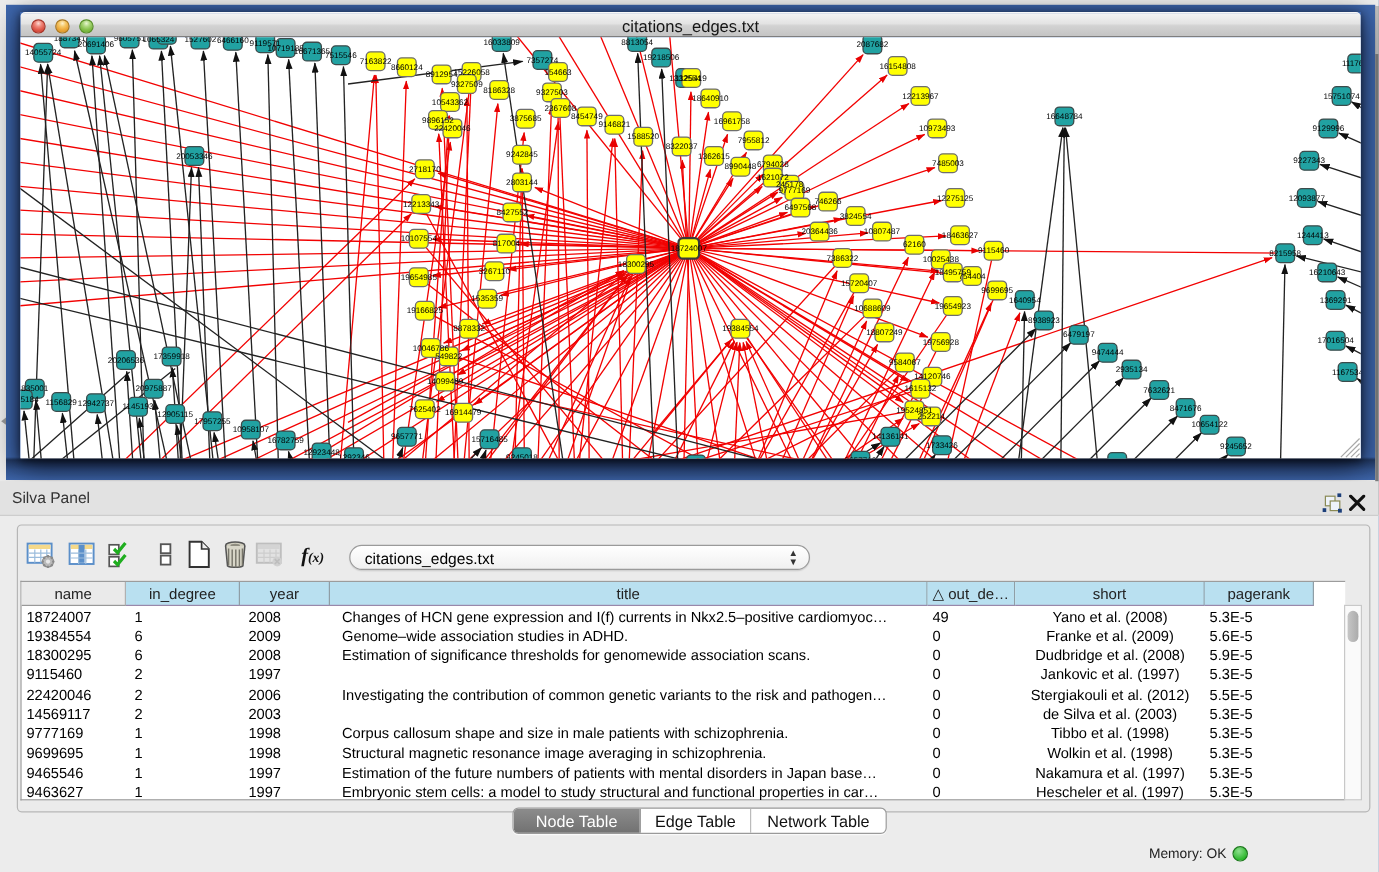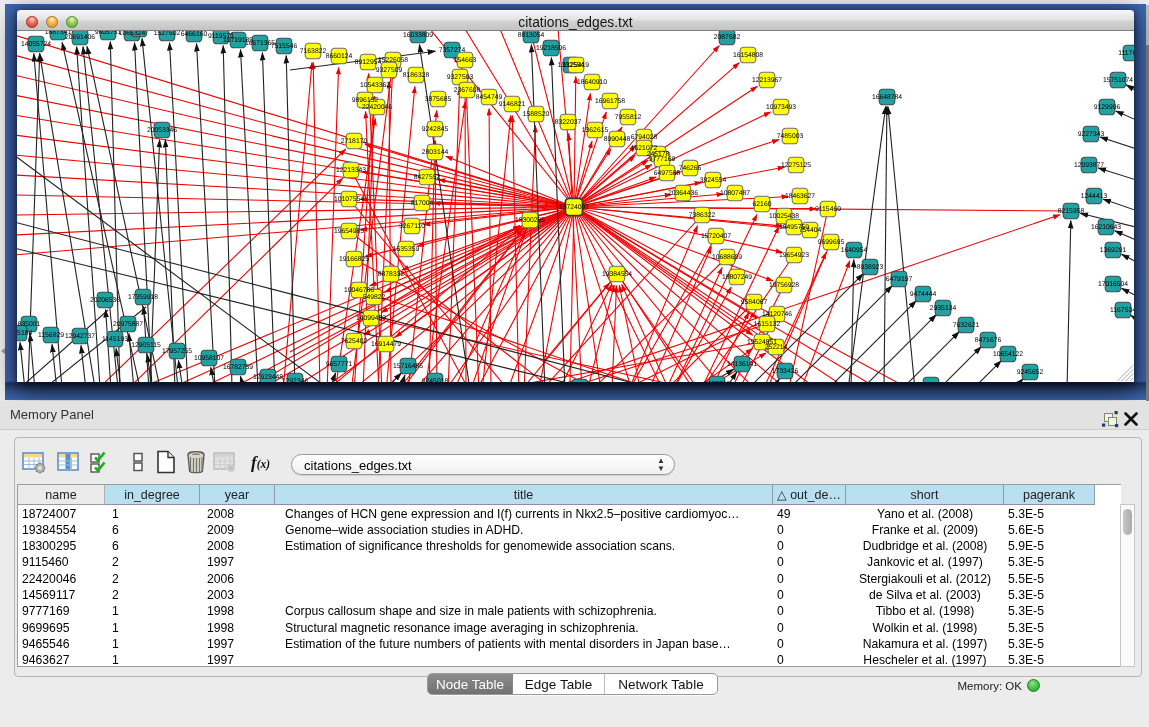--- a/index.html
+++ b/index.html
@@ -35,24 +35,24 @@
 .hc {position:absolute;top:0;height:20px;background:#b9e0f0;border-right:1px solid #8f9ea6;border-bottom:1px solid #98a;font-size:12.5px;text-align:center;line-height:20px;color:#222}
 .hname {background:#eaeaea;border-right:1px solid #b0b0b0;border-bottom:1px solid #999}
 #rowswrap {position:absolute;left:0;top:20px;width:1104px;height:162px;overflow:hidden}
 .row {position:absolute;left:0;width:1104px;height:16.3px}
 .rc {position:absolute;top:1.5px;font-size:12.2px;color:#000;white-space:nowrap;overflow:hidden}
 .ctr {text-align:center}
 #vsb {position:absolute;left:1105px;top:66px;width:15px;height:163px;background:#fafafa;border:1px solid #c8c8c8}
 #vsb .th {position:absolute;left:2px;top:4px;width:9px;height:26px;background:linear-gradient(90deg,#c6c6c6,#ababab);border-radius:5px}
 #tabs {position:absolute;left:427px;top:673px;height:22px;display:flex;border:1px solid #9a9a9a;border-radius:5px;overflow:hidden;background:#fff;box-shadow:0 1px 0 rgba(255,255,255,.7)}
 .seg {height:22px;line-height:21px;font-size:13.5px;color:#111;text-align:center}
-.seg.s1 {width:85px;background:linear-gradient(180deg,#8c8c8c,#6f6f6f);color:#fff;border-right:1px solid #888}
+.seg.s1 {width:106px;background:linear-gradient(180deg,#8c8c8c,#6f6f6f);color:#fff;border-right:1px solid #888}
 .seg.s2 {width:92px;border-right:1px solid #bbb}
 .seg.s3 {width:112px}
-#status {position:absolute;left:0;top:674px;width:1054px;height:27px}
+#status {position:absolute;left:0;top:700px;width:1054px;height:27px}
 #status .mem {position:absolute;right:32px;top:6px;font-size:11.5px;color:#222}
 #status .dot {position:absolute;right:14px;top:5px;width:13px;height:13px;border-radius:50%;background:radial-gradient(circle at 40% 30%,#8ee08e,#2eb82e 70%);border:1px solid #1d7a1d}
 </style></head><body>
 <div id="bluepanel">
     <div class="bshade"></div>
   </div>
 <div id="rightstrip">
     <div class="t"></div>
   </div>
 <div style="position:absolute;left:1px;top:348px;width:0;height:0;border-top:3px solid transparent;border-bottom:3px solid transparent;border-right:4px solid #9a9a9a"></div>
@@ -590,21 +590,21 @@
 </g>
 <g stroke="#a8a8a8" stroke-width="1">
 <line x1="1113.0" y1="350" x2="1116" y2="347.0"></line>
 <line x1="1108.8" y1="350" x2="1116" y2="342.8"></line>
 <line x1="1104.6" y1="350" x2="1116" y2="338.6"></line>
 <line x1="1100.4" y1="350" x2="1116" y2="334.4"></line>
 </g>
 </svg></div>
 </div>
 <div id="tpheader">
-    <span class="tph">Memory Panel</span>
+    <span class="tph">Silva Panel</span>
 <span class="flo"><svg width="17" height="17" viewBox="0 0 17 17">
         <rect x="2.5" y="2.5" width="8" height="8" fill="#eef3fa" stroke="#8a8a55"></rect>
         <rect x="6.5" y="6.5" width="8" height="8" fill="#eef3fa" stroke="#8a8a55"></rect>
         <g fill="#1c3f7a">
           <rect x="12.5" y="0" width="3.2" height="3.2"></rect>
           <rect x="0" y="12.5" width="3.2" height="3.2"></rect>
           <rect x="13" y="13" width="3.2" height="3.2"></rect>
         </g>
       </svg></span>
 <span class="clo"><svg width="14" height="14" viewBox="0 0 14 14">
@@ -703,20 +703,21 @@
           <div class="rc" style="left:94px;width:88px">2</div>
           <div class="rc" style="left:189px;width:68px">1997</div>
           <div class="rc" style="left:759px;width:69px">0</div>
           <div class="rc ctr" style="left:828px;width:158px">Jankovic et al. (1997)</div>
           <div class="rc" style="left:990px;width:87px">5.3E-5</div>
         </div>
 <div class="row" style="top:65.2px">
           <div class="rc" style="left:4px;width:83px">22420046</div>
           <div class="rc" style="left:94px;width:88px">2</div>
           <div class="rc" style="left:189px;width:68px">2006</div>
+          <div class="rc" style="left:267px;width:488px">Investigating the contribution of common genetic variants to the risk and pathogen…</div>
           <div class="rc" style="left:759px;width:69px">0</div>
           <div class="rc ctr" style="left:828px;width:158px">Stergiakouli et al. (2012)</div>
           <div class="rc" style="left:990px;width:87px">5.5E-5</div>
         </div>
 <div class="row" style="top:81.5px">
           <div class="rc" style="left:4px;width:83px">14569117</div>
           <div class="rc" style="left:94px;width:88px">2</div>
           <div class="rc" style="left:189px;width:68px">2003</div>
           <div class="rc" style="left:759px;width:69px">0</div>
           <div class="rc ctr" style="left:828px;width:158px">de Silva et al. (2003)</div>
@@ -746,20 +747,21 @@
           <div class="rc" style="left:189px;width:68px">1997</div>
           <div class="rc" style="left:267px;width:488px">Estimation of the future numbers of patients with mental disorders in Japan base…</div>
           <div class="rc" style="left:759px;width:69px">0</div>
           <div class="rc ctr" style="left:828px;width:158px">Nakamura et al. (1997)</div>
           <div class="rc" style="left:990px;width:87px">5.3E-5</div>
         </div>
 <div class="row" style="top:146.70000000000002px">
           <div class="rc" style="left:4px;width:83px">9463627</div>
           <div class="rc" style="left:94px;width:88px">1</div>
           <div class="rc" style="left:189px;width:68px">1997</div>
+          <div class="rc" style="left:267px;width:488px">Embryonic stem cells: a model to study structural and functional properties in car…</div>
           <div class="rc" style="left:759px;width:69px">0</div>
           <div class="rc ctr" style="left:828px;width:158px">Hescheler et al. (1997)</div>
           <div class="rc" style="left:990px;width:87px">5.3E-5</div>
         </div>
     </div>
   </div>
   <div id="vsb">
       <div class="th"></div>
     </div>
 </div>

